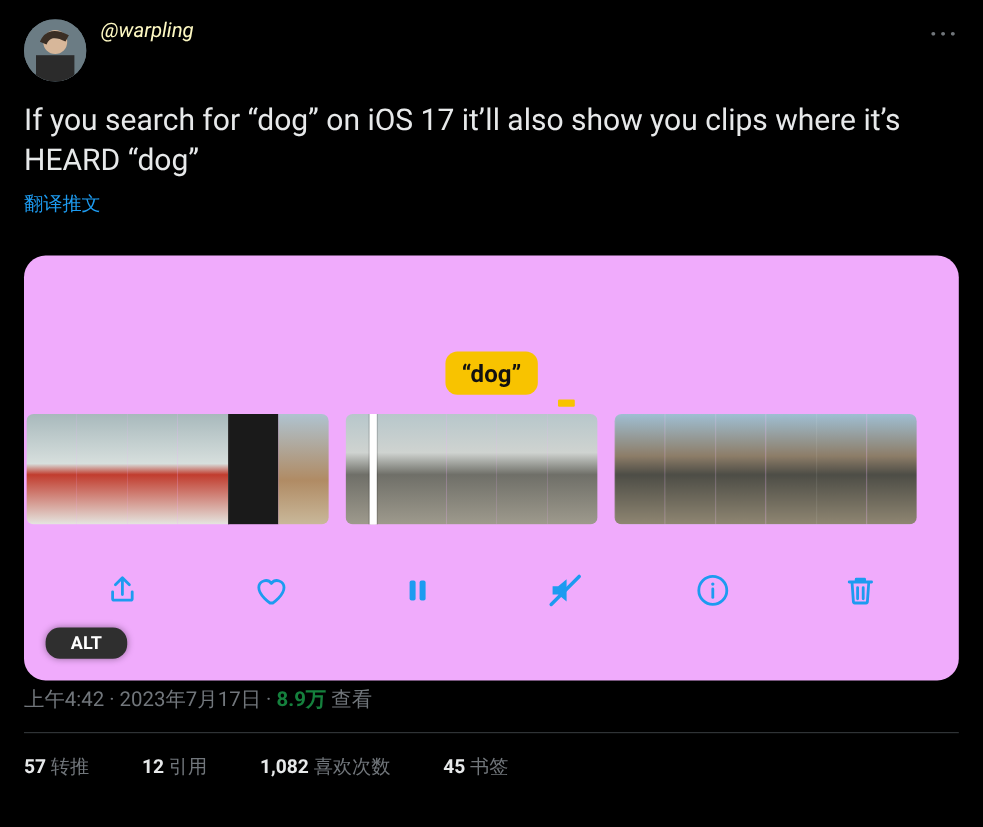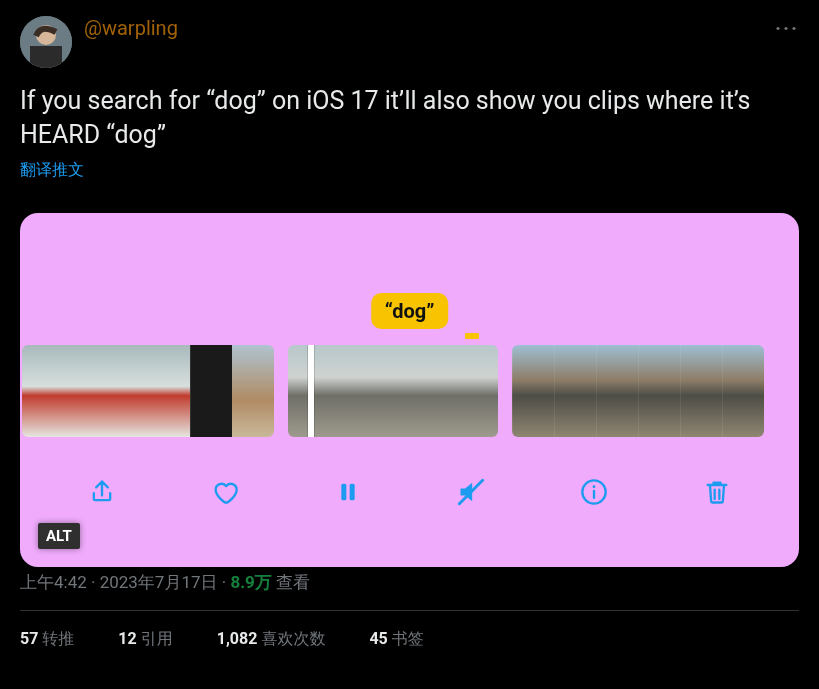--- a/index.html
+++ b/index.html
@@ -25,21 +25,21 @@
     width: 52px;
     height: 52px;
     border-radius: 50%;
     overflow: hidden;
     flex-shrink: 0;
     background: #5a6b75;
   }
   .avatar svg { width: 100%; height: 100%; display: block; }
   .names { display: flex; flex-direction: column; line-height: 1.25; }
   .display-name { font-weight: 700; font-size: 18px; color: #e7e9ea; }
-  .handle { color: #a16207; font-size: 20px; }
+  .handle { color: #fef9c3; font-size: 17px; font-style: italic; }
   .more {
     position: absolute;
     top: 16px;
     right: 20px;
     color: #71767b;
     letter-spacing: 2px;
     font-weight: 700;
     font-size: 20px;
   }
   .body-text {
@@ -139,22 +139,22 @@
   .tb-btn svg { width: 28px; height: 28px; }
   .tb-btn.pause svg { width:20px; height:26px; }
   .alt-badge {
     position:absolute;
     left: 18px;
     bottom: 18px;
     background:#2f2f2f;
     color:#fff;
     font-weight:700;
     font-size:15px;
-    padding:4px 8px;
-    border-radius:2px;
+    padding:4px 21px;
+    border-radius:12px;
     box-shadow: 0 0 6px rgba(0,0,0,0.4);
   }
   .meta {
     color:#71767b;
     font-size:17px;
     padding-bottom:16px;
     border-bottom:1px solid #2f3336;
   }
   .meta .views-count { color:#15803d; font-weight:700; }
   .engagement {

